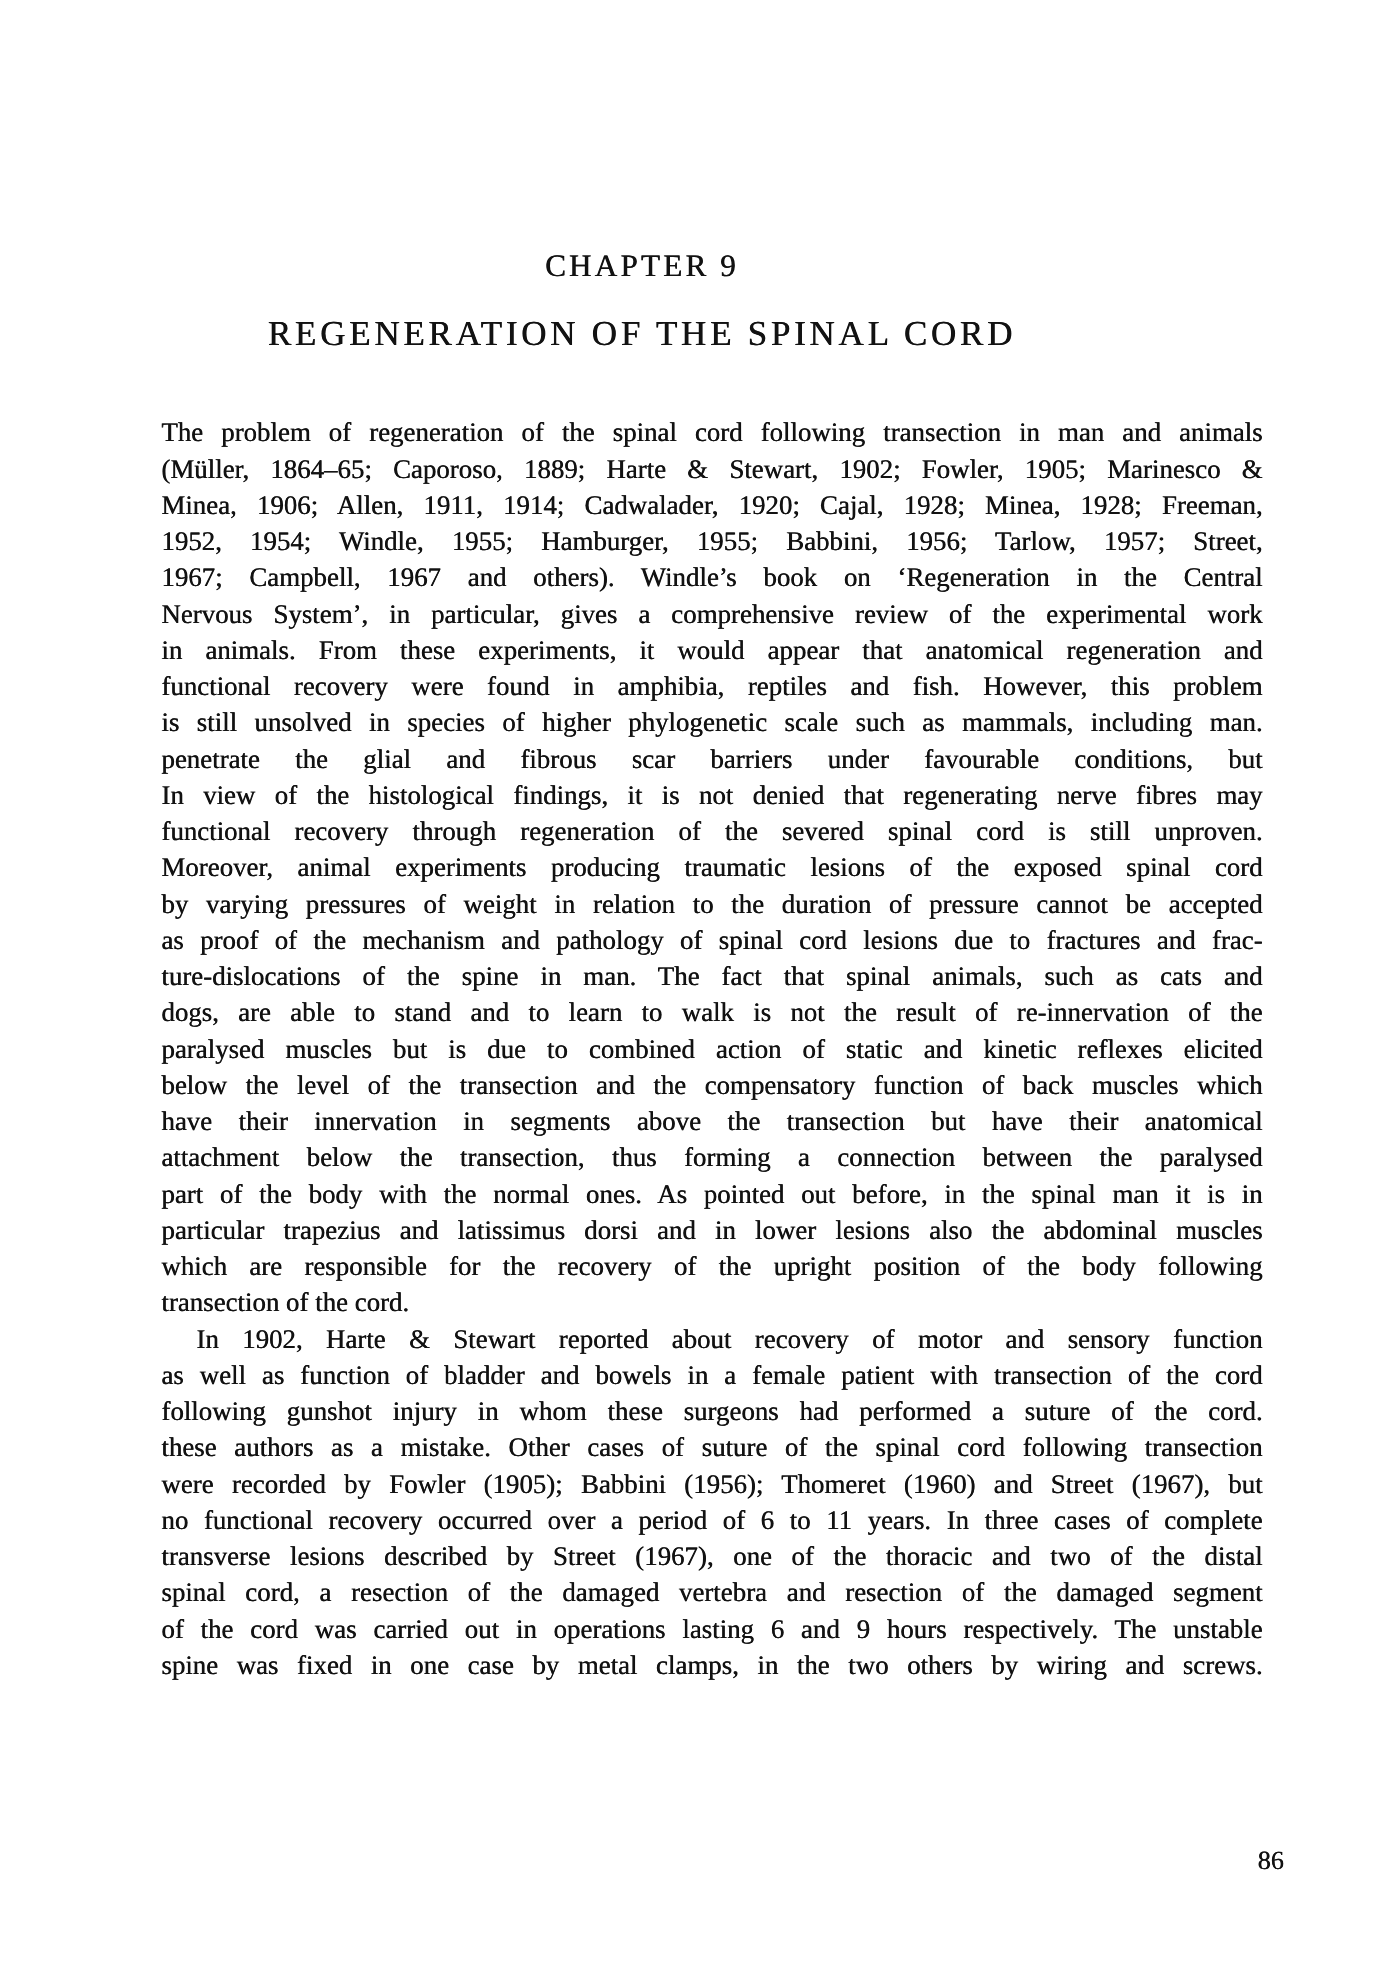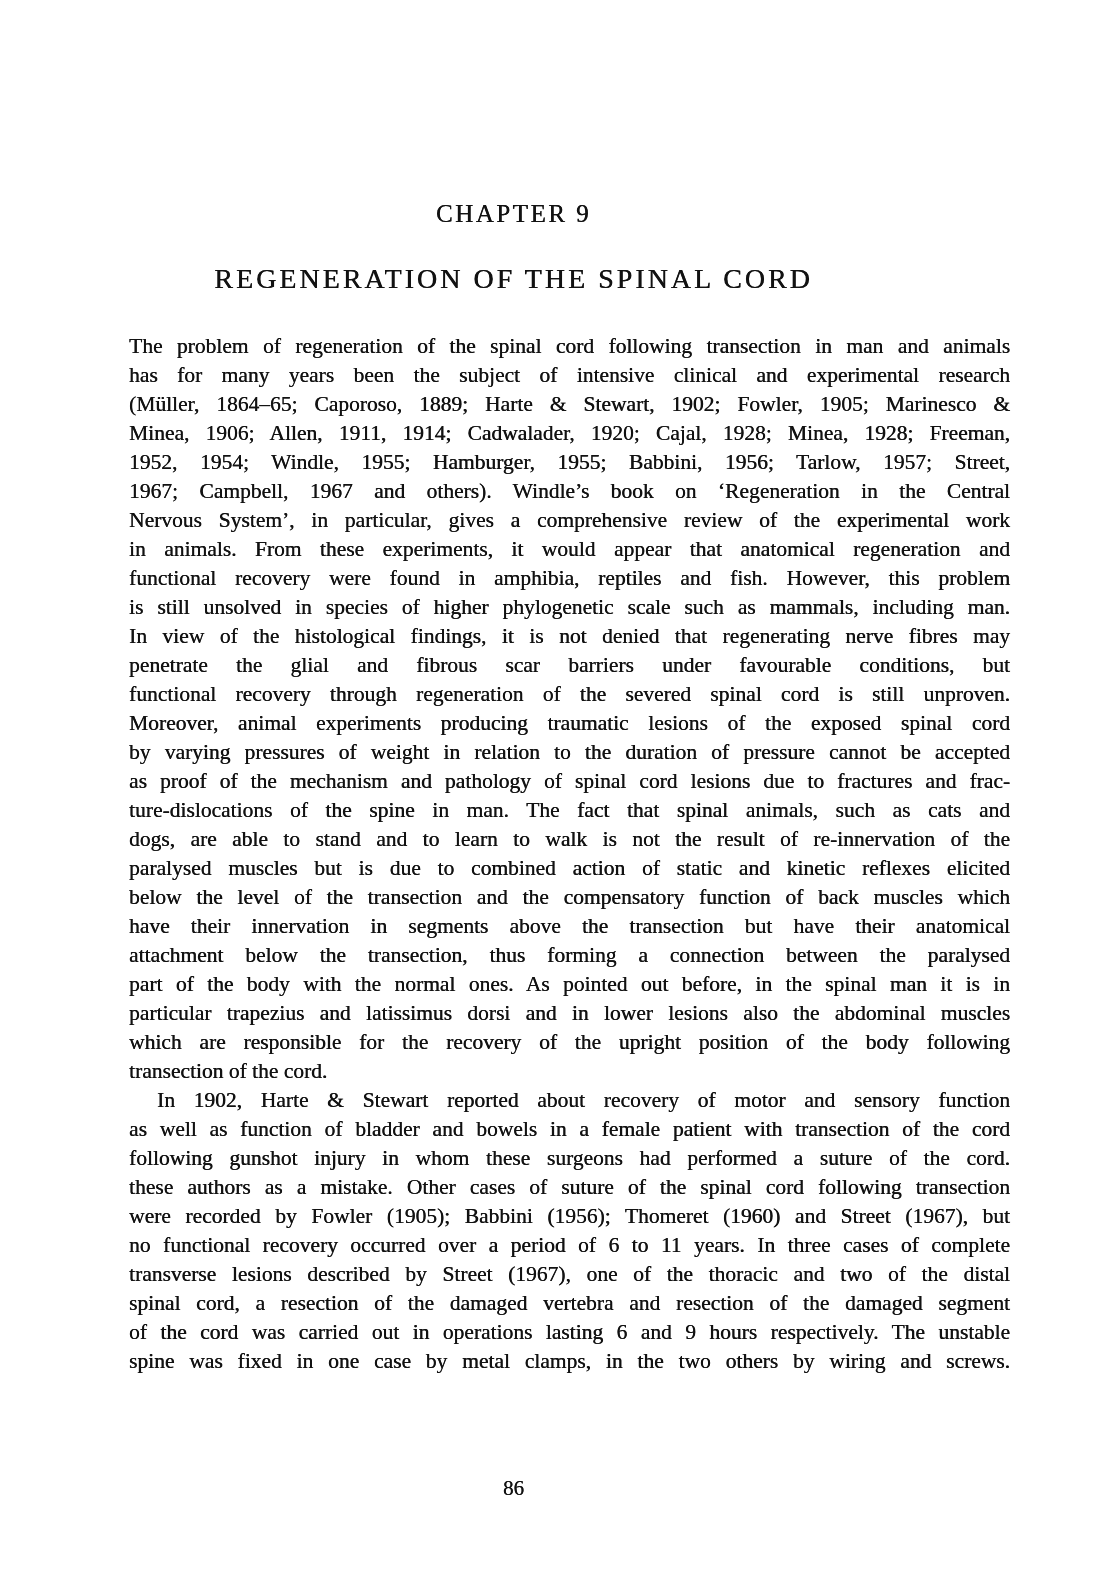--- a/index.html
+++ b/index.html
@@ -23,21 +23,21 @@
     left: 0;
     right: 0;
     text-align: center;
     font-size: 25px;
     letter-spacing: 2.5px;
     font-weight: normal;
     text-shadow: 0.4px 0 0 currentColor;
   }
   .page-title {
     position: absolute;
-    top: 263px;
+    top: 252px;
     left: 0;
     right: 0;
     text-align: center;
     font-size: 28px;
     letter-spacing: 3px;
     font-weight: normal;
     text-shadow: 0.4px 0 0 currentColor;
   }
   .body-text {
     position: absolute;
@@ -58,45 +58,44 @@
     text-align-last: left;
   }
   .paragraph.indented .line:first-child {
     text-indent: 28px;
   }
   .page-number {
     position: absolute;
     top: 1476px;
     left: 0;
     right: 0;
-    text-align: center;
+    text-align: right;
     font-size: 21px;
     text-shadow: 0.35px 0 0 currentColor;
   }
 </style>
 </head>
 <body>
 
 <div class="page">
   <div class="chapter-label">CHAPTER 9</div>
   <div class="page-title">REGENERATION OF THE SPINAL CORD</div>
   <div class="body-text">
       <div class="paragraph">
         <div class="line">The problem of regeneration of the spinal cord following transection in man and animals</div>
-        <div class="line">has for many years been the subject of intensive clinical and experimental research</div>
         <div class="line">(Müller, 1864–65; Caporoso, 1889; Harte &amp; Stewart, 1902; Fowler, 1905; Marinesco &amp;</div>
         <div class="line">Minea, 1906; Allen, 1911, 1914; Cadwalader, 1920; Cajal, 1928; Minea, 1928; Freeman,</div>
         <div class="line">1952, 1954; Windle, 1955; Hamburger, 1955; Babbini, 1956; Tarlow, 1957; Street,</div>
         <div class="line">1967; Campbell, 1967 and others). Windle’s book on ‘Regeneration in the Central</div>
         <div class="line">Nervous System’, in particular, gives a comprehensive review of the experimental work</div>
         <div class="line">in animals. From these experiments, it would appear that anatomical regeneration and</div>
         <div class="line">functional recovery were found in amphibia, reptiles and fish. However, this problem</div>
         <div class="line">is still unsolved in species of higher phylogenetic scale such as mammals, including man.</div>
+        <div class="line">penetrate the glial and fibrous scar barriers under favourable conditions, but</div>
         <div class="line">In view of the histological findings, it is not denied that regenerating nerve fibres may</div>
-        <div class="line">penetrate the glial and fibrous scar barriers under favourable conditions, but</div>
         <div class="line">functional recovery through regeneration of the severed spinal cord is still unproven.</div>
         <div class="line">Moreover, animal experiments producing traumatic lesions of the exposed spinal cord</div>
         <div class="line">by varying pressures of weight in relation to the duration of pressure cannot be accepted</div>
         <div class="line">as proof of the mechanism and pathology of spinal cord lesions due to fractures and frac-</div>
         <div class="line">ture-dislocations of the spine in man. The fact that spinal animals, such as cats and</div>
         <div class="line">dogs, are able to stand and to learn to walk is not the result of re-innervation of the</div>
         <div class="line">paralysed muscles but is due to combined action of static and kinetic reflexes elicited</div>
         <div class="line">below the level of the transection and the compensatory function of back muscles which</div>
         <div class="line">have their innervation in segments above the transection but have their anatomical</div>
         <div class="line">attachment below the transection, thus forming a connection between the paralysed</div>

